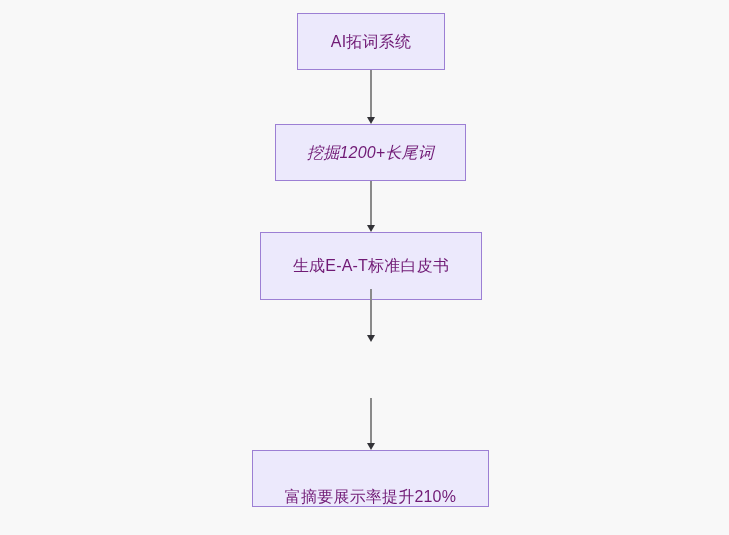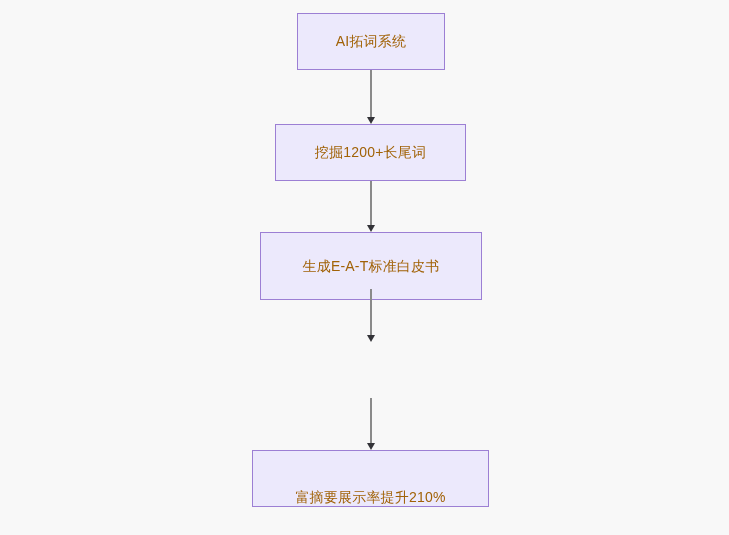--- a/index.html
+++ b/index.html
@@ -19,22 +19,22 @@
     height: 535px;
   }
   .node {
     position: absolute;
     box-sizing: border-box;
     background: #ece9fc;
     border: 1.4px solid #9c7fd4;
     display: flex;
     align-items: center;
     justify-content: center;
-    color: #a16207;
-    font-size: 14px;
+    color: #701a75;
+    font-size: 16px;
     line-height: 1.2;
     letter-spacing: 0.2px;
     white-space: nowrap;
   }
   .node-label {
     display: block;
   }
   .edge {
     position: absolute;
     width: 0;
@@ -50,21 +50,21 @@
     position: absolute;
     left: -3.5px;
     width: 0;
     height: 0;
     border-left: 4.5px solid transparent;
     border-right: 4.5px solid transparent;
     border-top: 7px solid #333338;
   }
   
   #node-0 { left: 297px; top: 13px;  width: 148px; height: 57px; }
-  #node-1 { left: 275px; top: 124px; width: 191px; height: 57px; }
+  #node-1 { left: 275px; top: 124px; width: 191px; height: 57px; font-style: italic; }
   #node-2 { left: 260px; top: 232px; width: 222px; height: 68px; }
   #node-3 { left: 263px; top: 342px; width: 215px; height: 56px; }
   #node-4 { left: 252px; top: 450px; width: 237px; height: 57px; align-items: flex-end; }
   
   #edge-0 { left: 370px; top: 70px;  height: 54px; }
   #edge-1 { left: 370px; top: 181px; height: 51px; }
   #edge-2 { left: 370px; top: 289px; height: 53px; }
   #edge-3 { left: 370px; top: 398px; height: 52px; }
   #edge-0 .edge-line { height: 47px; }
   #edge-1 .edge-line { height: 44px; }

